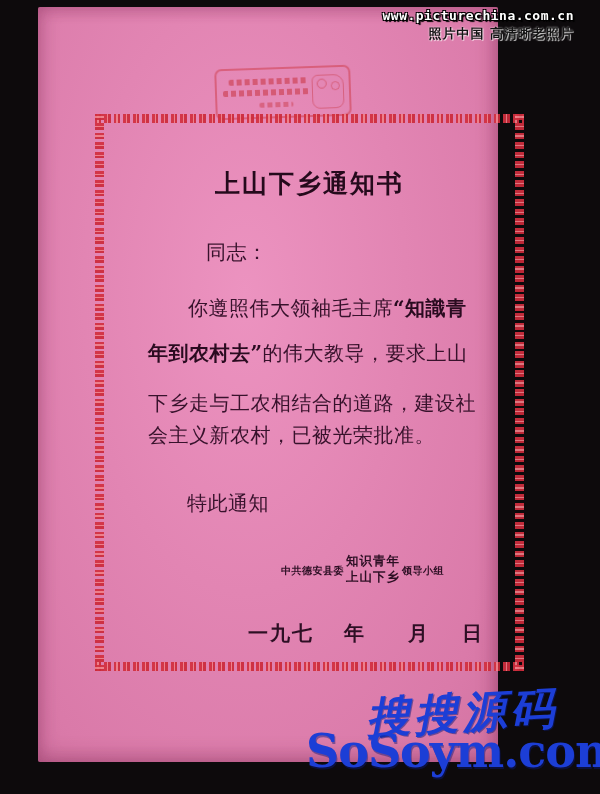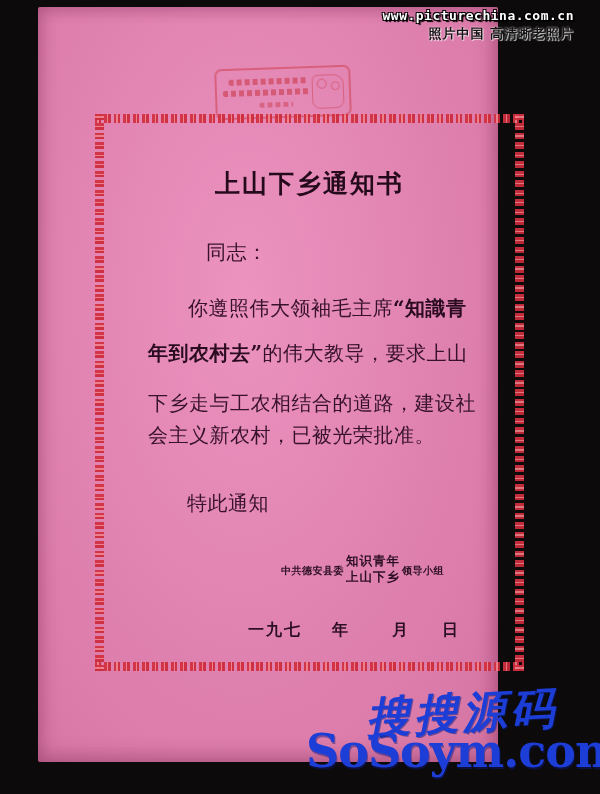--- a/index.html
+++ b/index.html
@@ -58,21 +58,21 @@
   
   .signature{
     position:absolute;left:243px;top:548px;display:flex;align-items:center;
     color:#2d0f24;font-weight:700;white-space:nowrap;
   }
   .sig-main{font-size:10px;letter-spacing:.5px;}
   .sig-stack{display:flex;flex-direction:column;margin:0 2px;font-size:12.5px;line-height:1.3;letter-spacing:1px;transform:translateY(-2px);}
   
   .dateline{
     position:absolute;left:210px;top:613px;display:flex;align-items:baseline;
-    font-size:16px;font-weight:700;color:#2d0f24;letter-spacing:2px;white-space:nowrap;
+    font-size:20px;font-weight:700;color:#2d0f24;letter-spacing:2px;white-space:nowrap;
   }
   .dateline .gap1{margin-left:30px;} .dateline .gap2{margin-left:42px;} .dateline .gap3{margin-left:32px;}
   
   .wm-top{position:absolute;top:8px;right:26px;text-align:right;z-index:5;margin-left:16px;}
   .wm-top-l1{
     font-family:"DejaVu Sans Mono","Liberation Mono",monospace;
     font-size:13px;font-weight:700;color:#fff;letter-spacing:.5px;
     text-shadow:-1px -1px 0 #000,1px -1px 0 #000,-1px 1px 0 #000,1px 1px 0 #000,2px 2px 1px #000;
   }
   .wm-top-l2{

